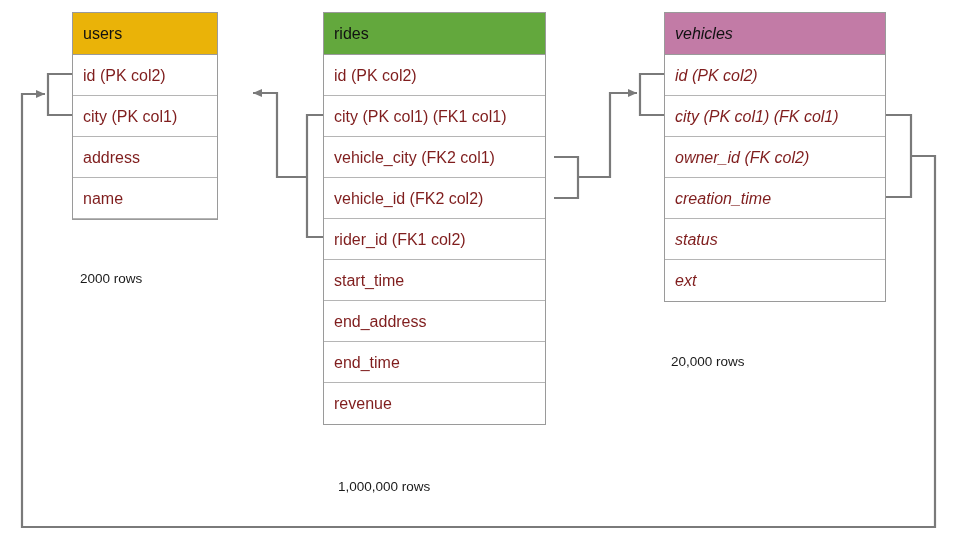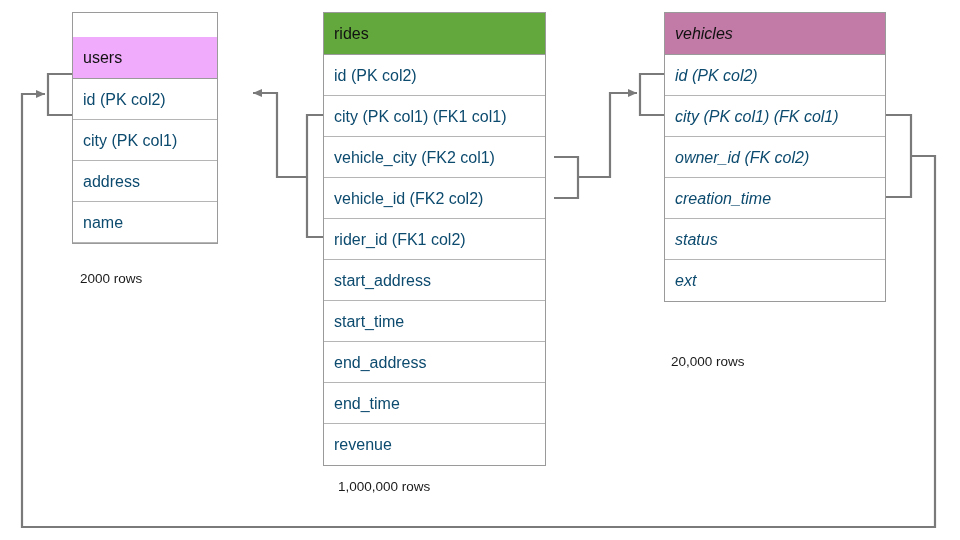--- a/index.html
+++ b/index.html
@@ -36,21 +36,21 @@
     color: #111111;
     border-bottom: 1px solid #9a9a9a;
     white-space: nowrap;
     overflow: hidden;
   }
   .field-row {
     height: 41px;
     line-height: 41px;
     padding: 0 0 0 10px;
     font-size: 16px;
-    color: #0c4a6e;
+    color: #7f1d1d;
     border-bottom: 1px solid #b5b5b5;
     white-space: nowrap;
     overflow: hidden;
   }
   .field-row.last { border-bottom: none; }
   .row-count {
     position: absolute;
     font-size: 13.5px;
     color: #1a1a1a;
     white-space: nowrap;
@@ -90,36 +90,35 @@
       <path d="M578,177 L610,177 L610,93 L637,93" fill="none" stroke="#7a7a7a" stroke-width="2.2" marker-end="url(#arrowRight)"></path>
     </g>
 
     <g>
       <path d="M886,115 L911,115 L911,197 L886,197" fill="none" stroke="#7a7a7a" stroke-width="2.2"></path>
       <path d="M911,156 L935,156 L935,527 L22,527 L22,94 L45,94" fill="none" stroke="#7a7a7a" stroke-width="2.2" marker-end="url(#arrowRight)"></path>
     </g>
   </svg>
 
   <div class="table-card" style="left:72px; top:12px; width:146px;">
-    <div class="table-header" style="background:#f0abfc;margin-top:24px;">users</div>
+    <div class="table-header" style="background:#eab308;">users</div>
     <div class="field-row">id (PK col2)</div>
     <div class="field-row">city (PK col1)</div>
     <div class="field-row">address</div>
     <div class="field-row">name</div>
   </div>
   <div class="row-count" style="left:80px; top:271px;text-align:center;">2000 rows</div>
 
   <div class="table-card" style="left:323px; top:12px; width:223px;">
     <div class="table-header" style="background:#63a83d;">rides</div>
     <div class="field-row">id (PK col2)</div>
     <div class="field-row">city (PK col1) (FK1 col1)</div>
     <div class="field-row">vehicle_city (FK2 col1)</div>
     <div class="field-row">vehicle_id (FK2 col2)</div>
     <div class="field-row">rider_id (FK1 col2)</div>
-    <div class="field-row">start_address</div>
     <div class="field-row">start_time</div>
     <div class="field-row">end_address</div>
     <div class="field-row">end_time</div>
     <div class="field-row last">revenue</div>
   </div>
   <div class="row-count" style="left:338px; top:479px;">1,000,000 rows</div>
 
   <div class="table-card" style="left:664px; top:12px; width:222px;font-style:italic;">
     <div class="table-header" style="background:#c27ba6;">vehicles</div>
     <div class="field-row">id (PK col2)</div>

